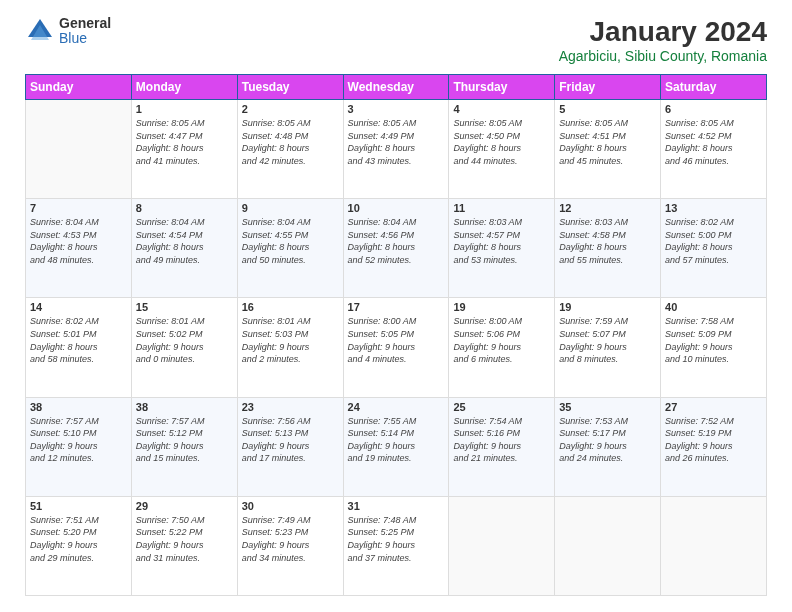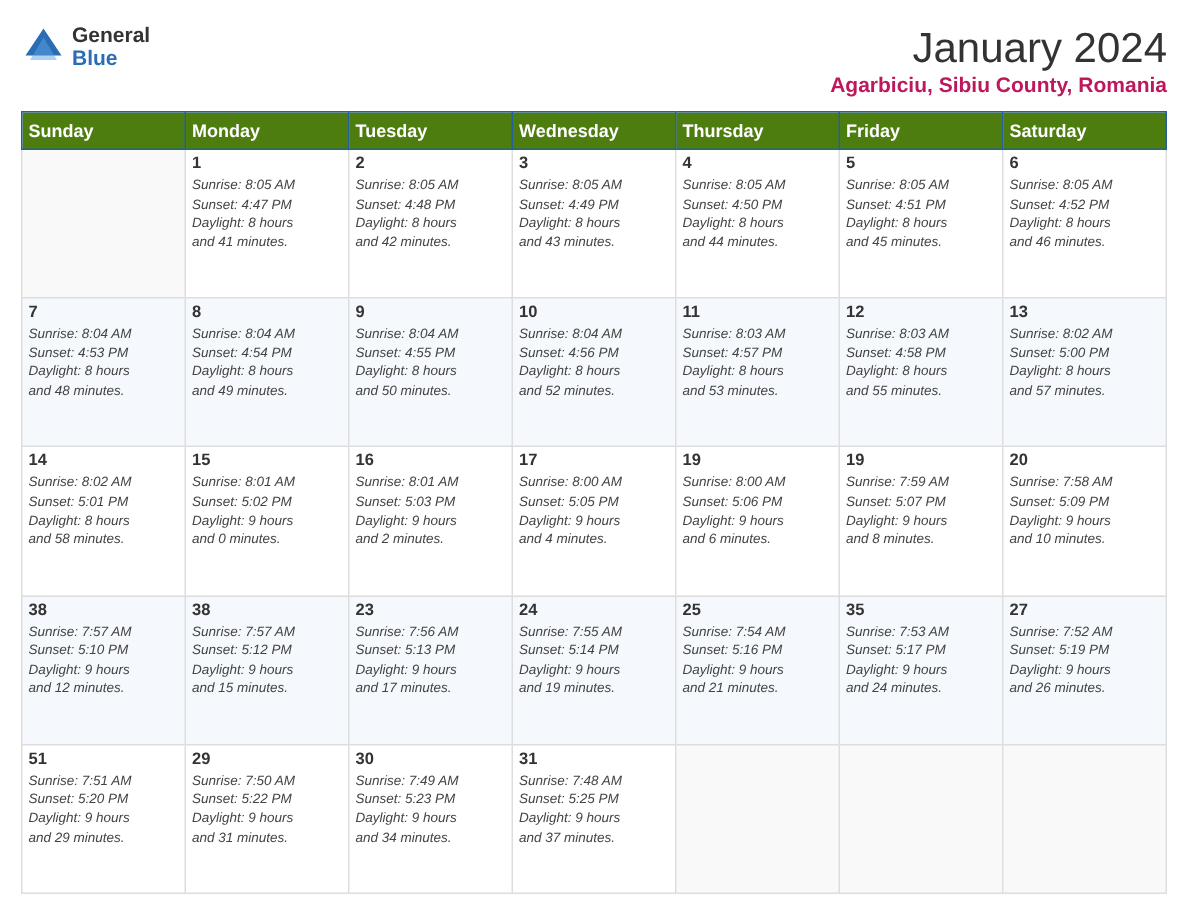--- a/index.html
+++ b/index.html
@@ -6,21 +6,21 @@
     body {
       width: 792px;
       height: 612px;
       font-family: Arial, sans-serif;
       background: #fff;
       overflow: hidden;
     }
     .page {
       width: 792px;
       height: 612px;
-      padding: 16px 14px;
+      padding: 16px 25px;
       display: flex;
       flex-direction: column;
       border-radius: 30px;
     }
     .header {
       display: flex;
       justify-content: space-between;
       align-items: flex-start;
       margin-bottom: 10px;
     }
@@ -34,49 +34,48 @@
       flex-direction: column;
       line-height: 1.1;
     }
     .logo-general {
       font-size: 14px;
       font-weight: bold;
       color: #333;
     }
     .logo-blue {
       font-size: 14px;
-      font-weight: bold;
+      font-weight: normal;
       color: #2a6db5;
     }
     .logo-icon {
       width: 30px;
       height: 30px;
     }
     .title-block {
       text-align: right;
     }
     .main-title {
       font-size: 28px;
-      font-weight: normal;
+      font-weight: bold;
       color: #333;
     }
     .subtitle {
       font-size: 14px;
-      color: #be185d;
-      font-weight: bold;
+      color: #15803d;
     }
     .calendar {
       flex: 1;
       border: 1px solid #ccc;
       border-collapse: collapse;
       width: 100%;
       table-layout: fixed;
     }
     .calendar th {
-      background-color: #4d7c0f;
+      background-color: #d946ef;
       color: #fff;
       font-size: 12px;
       font-weight: bold;
       padding: 5px 4px;
       text-align: left;
       border: 1px solid #2260a0;
     }
     .calendar td {
       vertical-align: top;
       border: 1px solid #ddd;
@@ -215,21 +214,21 @@
           </td>
           <td>
             <div class="day-number">19</div>
             <div class="day-info">Sunrise: 8:00 AM<br>Sunset: 5:06 PM<br>Daylight: 9 hours<br>and 6 minutes.</div>
           </td>
           <td>
             <div class="day-number">19</div>
             <div class="day-info">Sunrise: 7:59 AM<br>Sunset: 5:07 PM<br>Daylight: 9 hours<br>and 8 minutes.</div>
           </td>
           <td>
-            <div class="day-number">20</div>
+            <div class="day-number">40</div>
             <div class="day-info">Sunrise: 7:58 AM<br>Sunset: 5:09 PM<br>Daylight: 9 hours<br>and 10 minutes.</div>
           </td>
         </tr>
         <tr class="alt-row">
           <td>
             <div class="day-number">38</div>
             <div class="day-info">Sunrise: 7:57 AM<br>Sunset: 5:10 PM<br>Daylight: 9 hours<br>and 12 minutes.</div>
           </td>
           <td>
             <div class="day-number">38</div>

